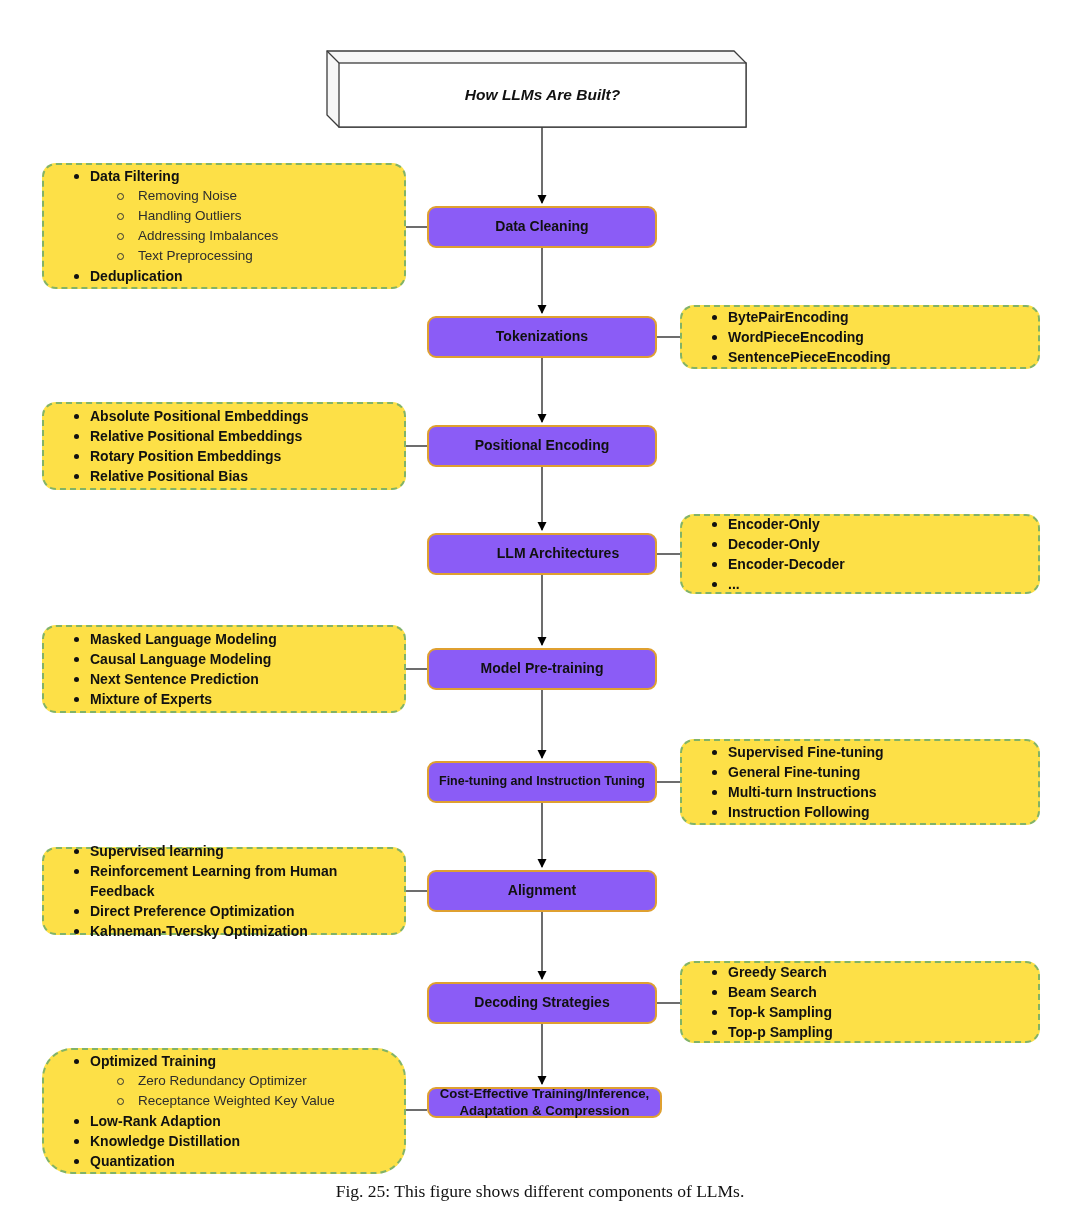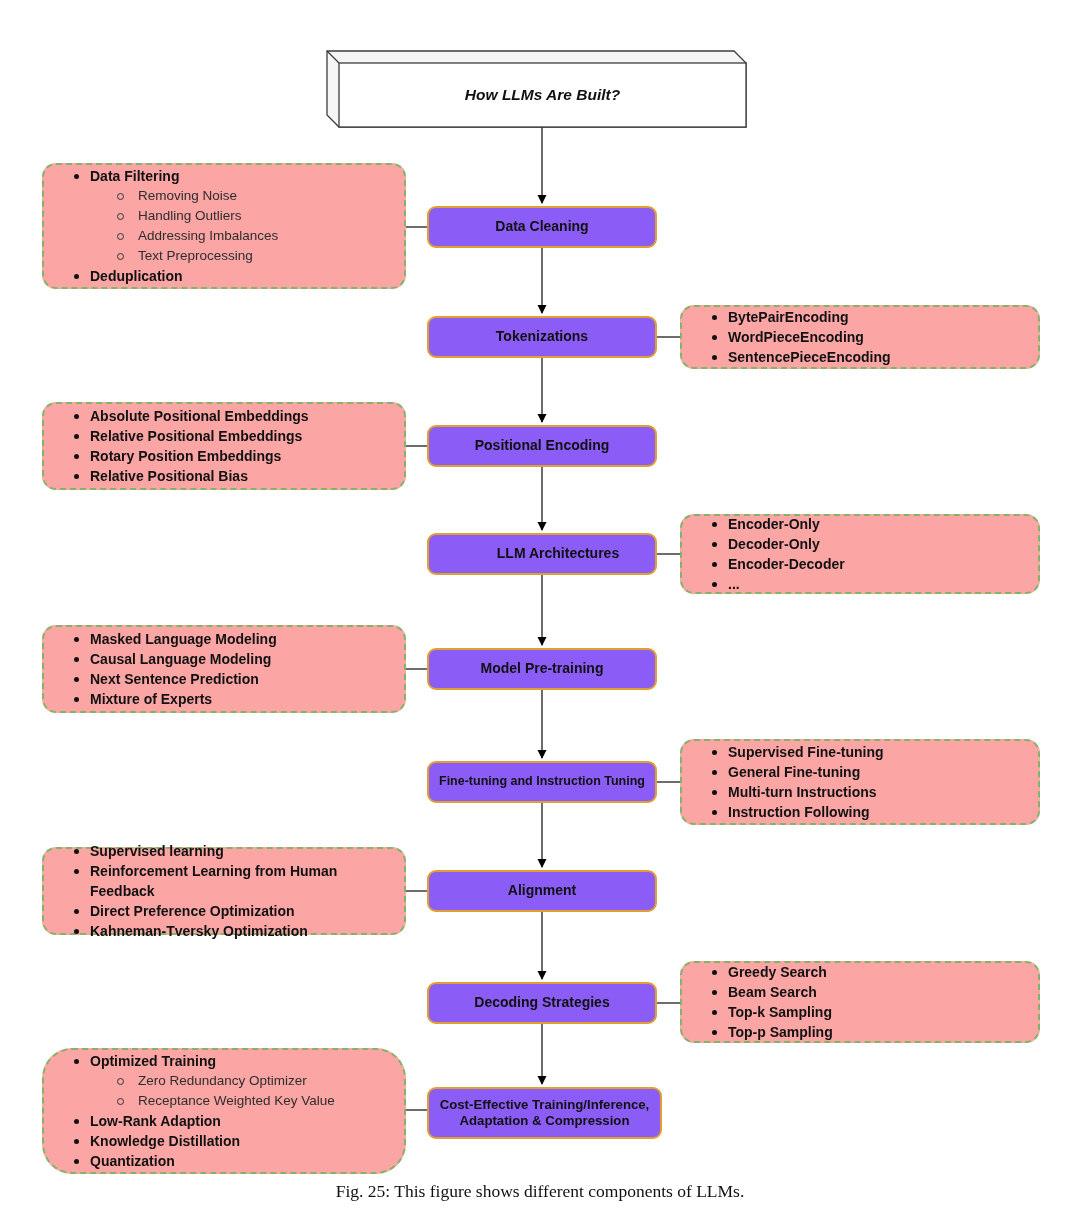--- a/index.html
+++ b/index.html
@@ -14,23 +14,23 @@
     font-weight:700;font-style:italic;font-size:15.5px;color:#111;
   }
   .step{
     position:absolute;left:427px;width:230px;height:42px;
     background:#8b5cf6;border:2px solid #DFA030;border-radius:9px;
     box-sizing:border-box;display:flex;align-items:center;justify-content:center;
     text-align:center;font-weight:700;font-size:14px;color:#111;
     white-space:pre-line;line-height:1.25;
   }
   .step.snug{font-size:12.5px;}
-  .step.tall{height:52px;width:235px;font-size:13.2px;}
+  .step.tall{height:31px;width:235px;font-size:13.2px;}
   .note{
-    position:absolute;background:#fca5a5;border:2px dashed #82B366;border-radius:14px;
+    position:absolute;background:#fde047;border:2px dashed #82B366;border-radius:14px;
     box-sizing:border-box;display:flex;flex-direction:column;justify-content:center;
   }
   .note.left{left:42px;width:364px;}
   .note.right{left:680px;width:360px;}
   .note ul{list-style:none;margin:0;padding:0;}
   .note li{
     position:relative;padding-left:46px;line-height:20px;
     font-size:14px;font-weight:700;color:#111;
   }
   .note li::before{

